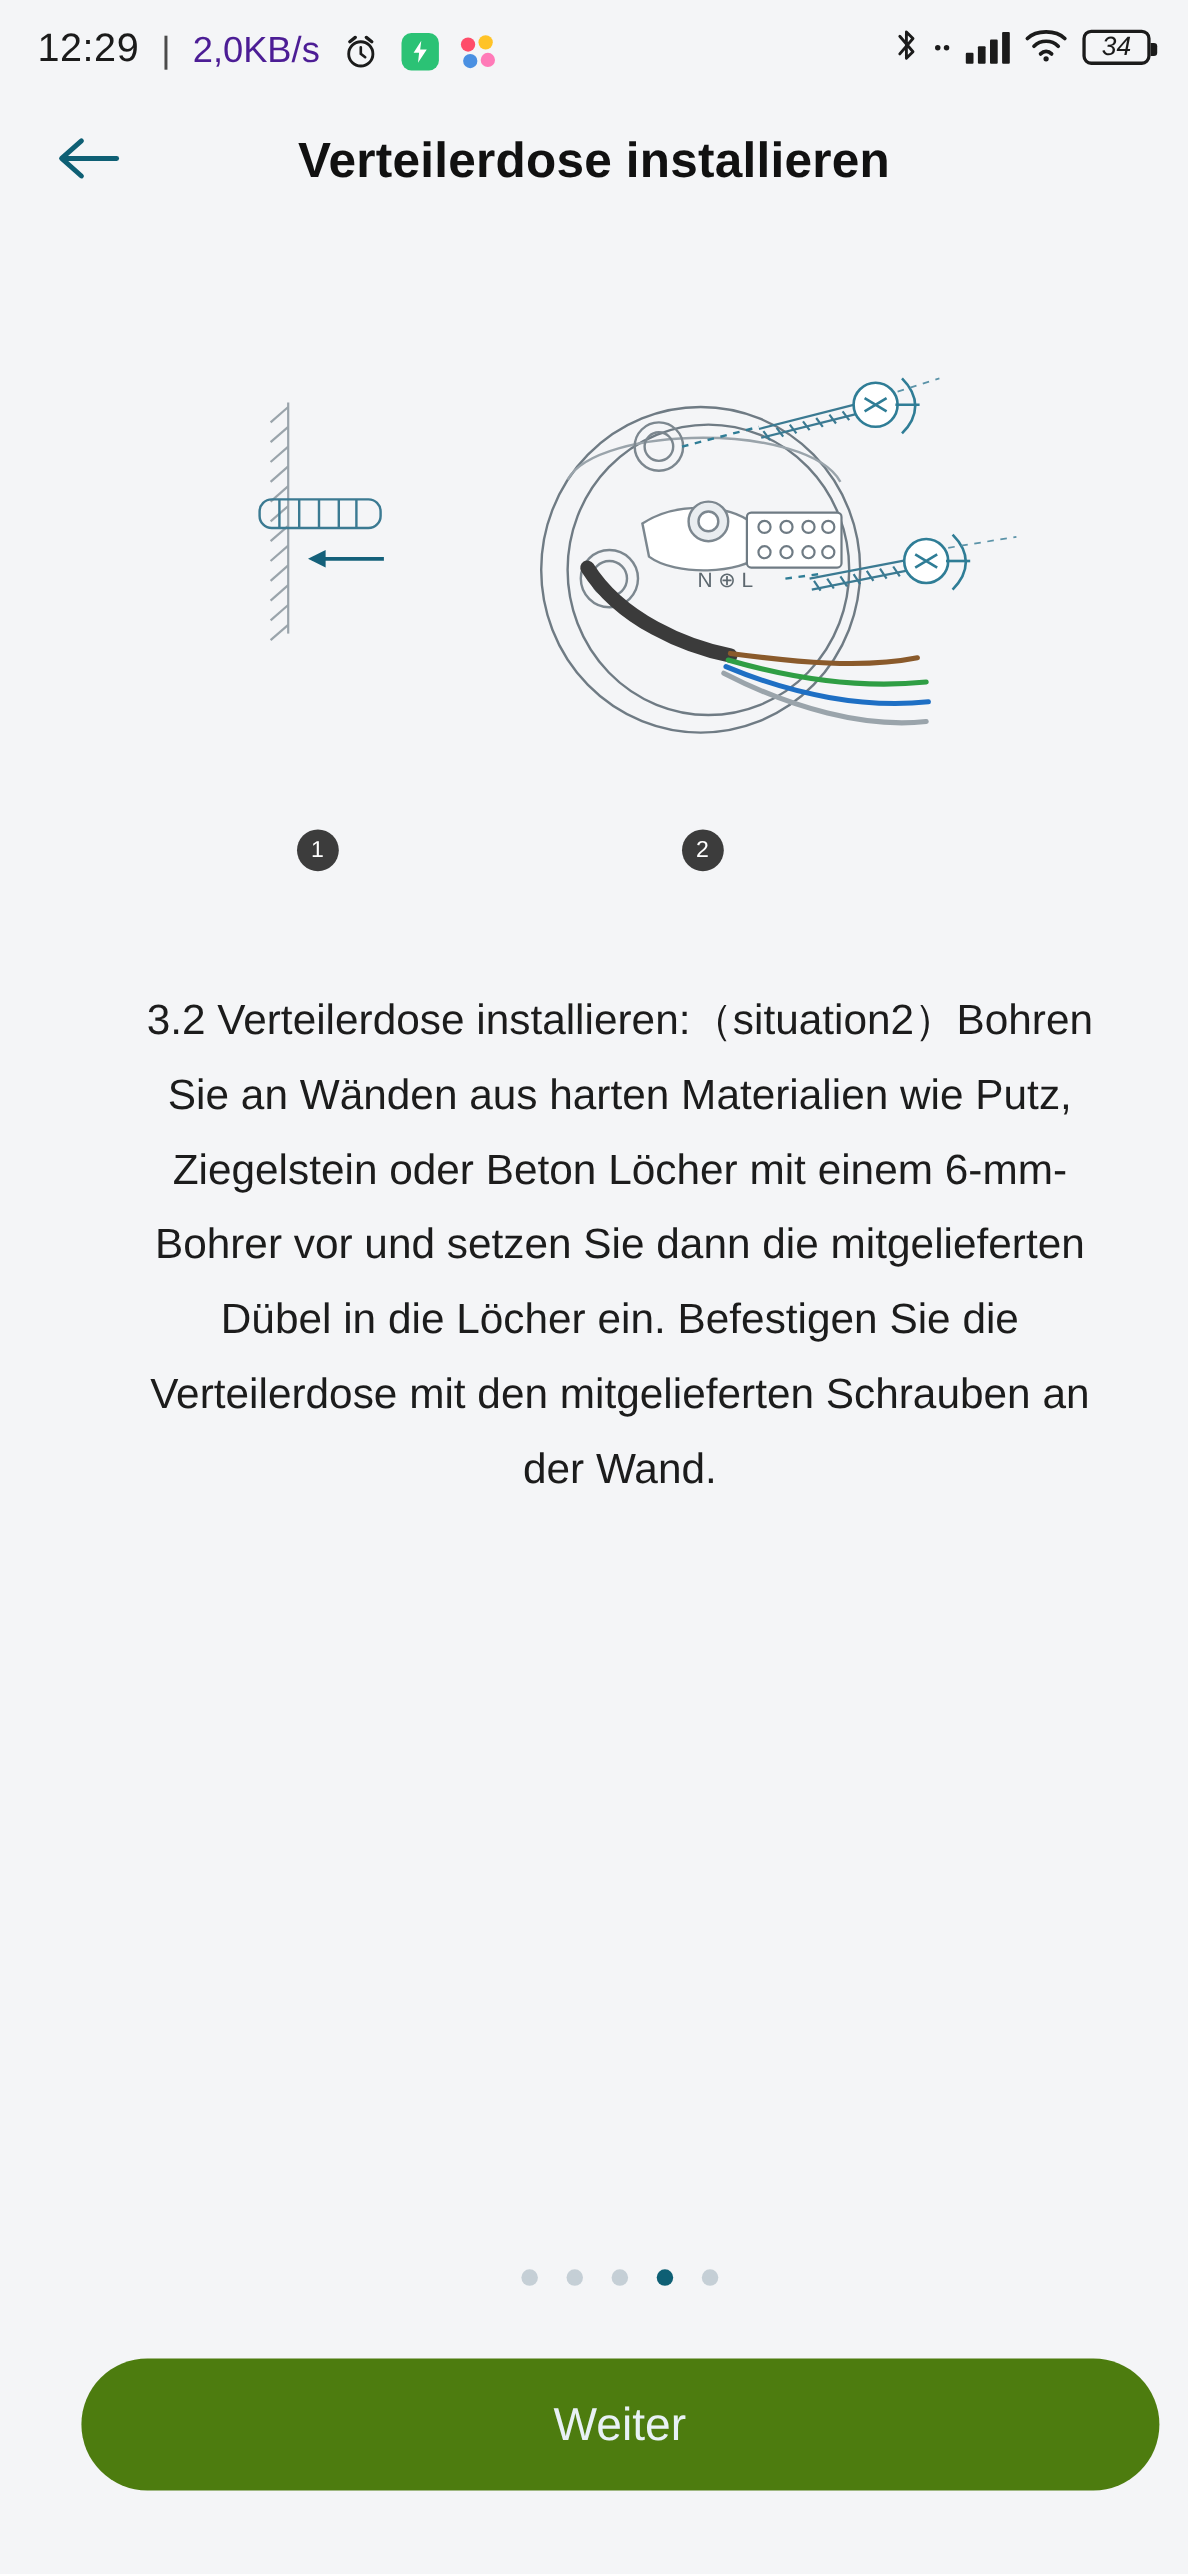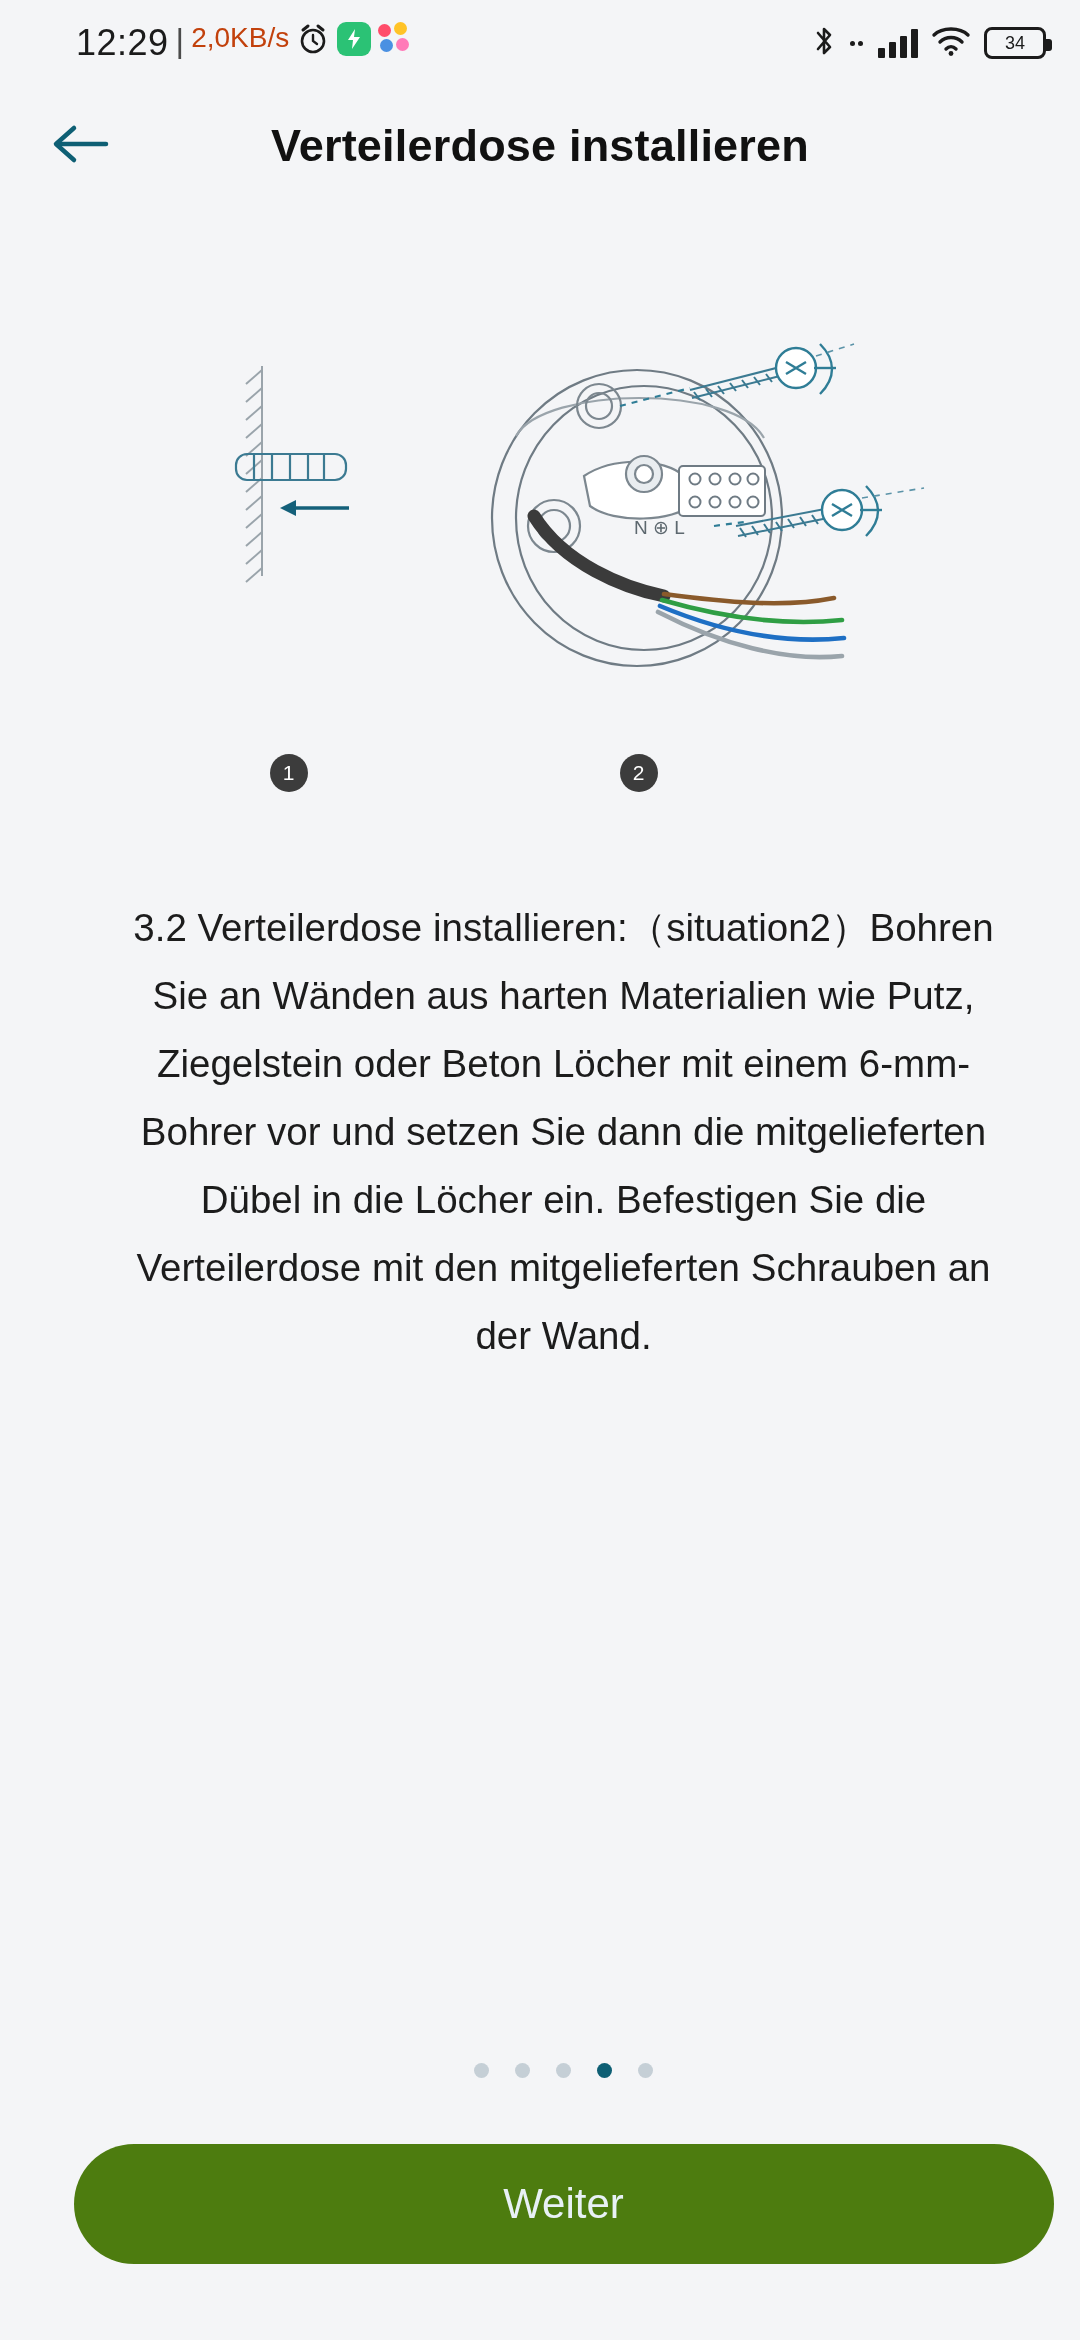--- a/index.html
+++ b/index.html
@@ -22,32 +22,31 @@
   
   .status-bar {
     height: 86px;
     display: flex;
     align-items: center;
     padding: 0 34px;
     flex: none;
   }
   .status-left {
     display: flex;
-    align-items: flex-start;
-    gap: 7px;
-    margin-left: 42px;
+    align-items: flex-end;
+    gap: 20px;
   }
   .status-time {
     font-size: 36px;
     color: #1b1b1b;
     letter-spacing: 0.5px;
   }
   .status-net {
-    font-size: 28px;
-    color: #c2410c;
+    font-size: 33px;
+    color: #4c1d95;
   }
   .status-sep { font-size: 33px; color: #4b4b4b; }
 
   .ic { display:inline-block; vertical-align: middle; }
 
   .alarm-icon { width: 34px; height: 34px; position: relative; }
   .alarm-icon svg { display:block; }
 
   .app-badge-green {
     width: 34px; height: 34px;
@@ -92,21 +91,21 @@
     display: flex; align-items: center; justify-content: center;
   }
   .battery:after {
     content:"";
     position: absolute;
     right: -9px; top: 9px;
     width: 6px; height: 12px;
     background: #1b1b1b;
     border-radius: 0 3px 3px 0;
   }
-  .battery-text { font-size: 18px; color: #1b1b1b; line-height: 1; }
+  .battery-text { font-size: 24px; color: #1b1b1b; line-height: 1; font-style: italic; }
 
   
   .app-bar {
     height: 120px;
     display: flex;
     align-items: center;
     padding: 0 46px;
     flex: none;
   }
   .back-btn {

